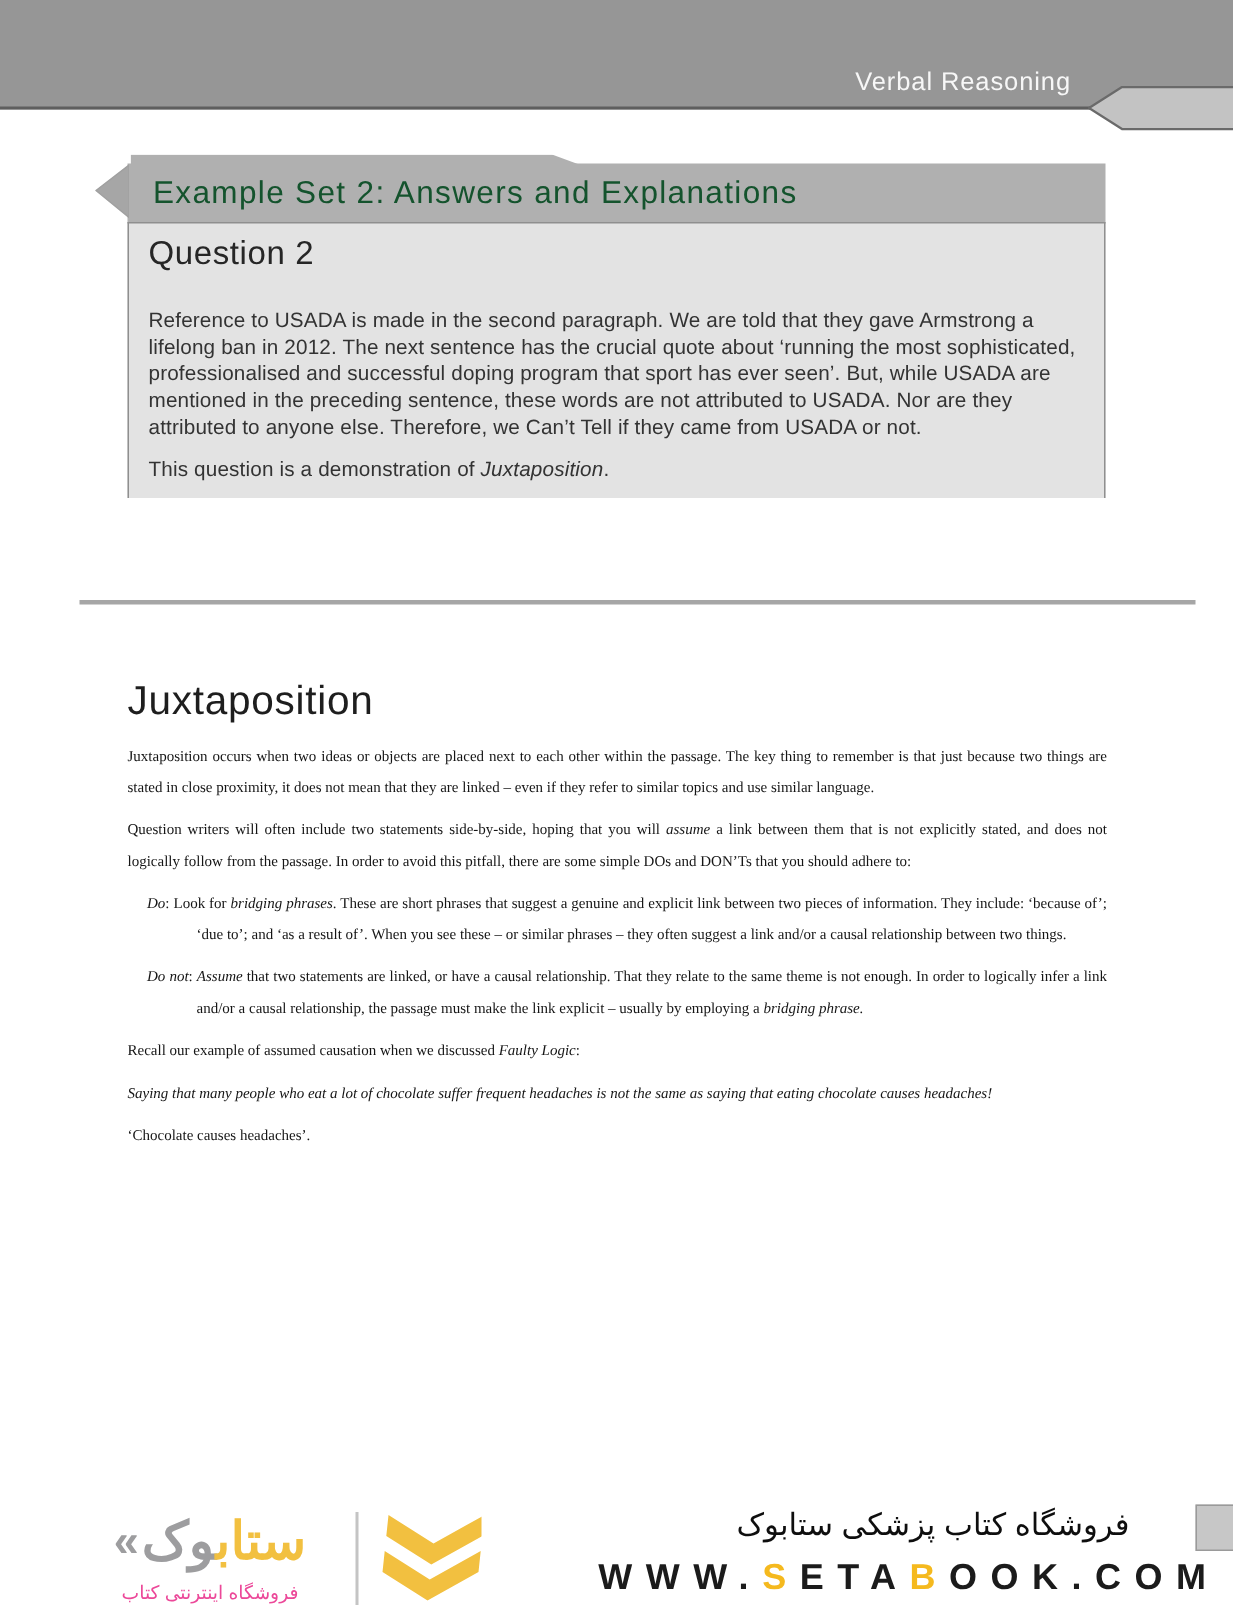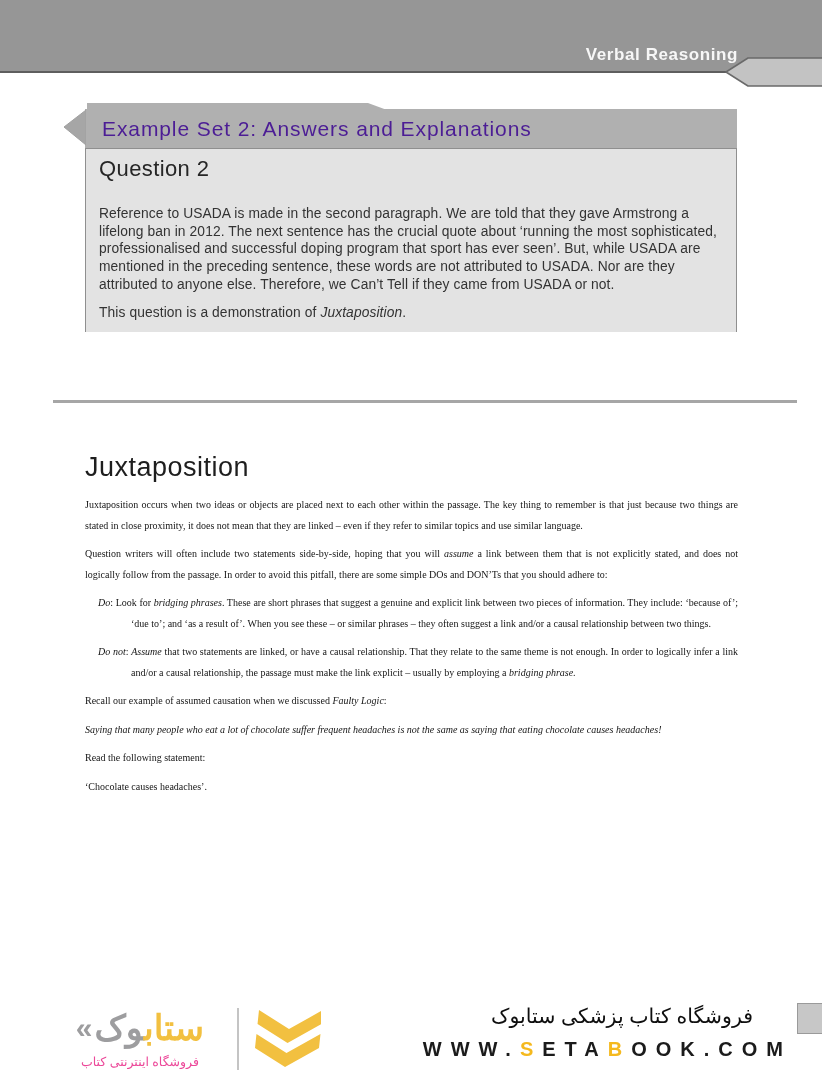--- a/index.html
+++ b/index.html
@@ -6,36 +6,36 @@
   .page{
     position:relative;width:822px;height:1080px;overflow:hidden;
     background:#ffffff;font-family:"Liberation Sans",sans-serif;
   }
   
   .top-band{
     position:absolute;left:0;top:0;width:822px;height:71px;
     background:#969696;border-bottom:2px solid #5e5e5e;
   }
   .chapter{
-    position:absolute;right:84px;bottom:6px;color:#f7f7f7;
-    font-size:17px;letter-spacing:.6px;font-weight:700;
+    position:absolute;right:108px;bottom:6px;color:#f7f7f7;
+    font-size:17px;letter-spacing:.6px;font-weight:400;
   }
   .corner-tab{position:absolute;left:720px;top:55px;}
   
   .set-banner{
     position:absolute;left:85px;top:109px;width:652px;height:39px;
     background:#b0b0b0;
   }
   .banner-raise{
     position:absolute;left:2px;top:-6px;width:300px;height:7px;background:#b0b0b0;
     clip-path:polygon(0 0,281px 0,300px 100%,0 100%);
   }
   .banner-notch{position:absolute;left:-22px;top:0px;}
   .set-title{
-    position:absolute;left:17px;top:0;line-height:39px;color:#4c1d95;
+    position:absolute;left:17px;top:0;line-height:39px;color:#14532d;
     font-size:21px;letter-spacing:.9px;font-weight:400;white-space:nowrap;
   }
   
   .qbox{
     position:absolute;left:85px;top:148px;width:652px;box-sizing:border-box;
     background:#e3e3e3;border:1px solid #8f8f8f;border-bottom:none;
     padding:7px 15px 10px 13px;color:#2a2a2a;
   }
   .qbox h2{
     margin:0 0 7px 0;font-size:22px;line-height:26px;font-weight:400;
@@ -76,21 +76,21 @@
     position:absolute;left:60px;top:54px;width:160px;text-align:center;
     direction:rtl;font-size:12.5px;color:#ec4899;
   }
   .logo-divider{position:absolute;left:237px;top:8px;width:2px;height:62px;background:#c4c4c4;}
   .logo-chevrons{position:absolute;left:247px;top:10px;}
   .store-title{
     position:absolute;right:69px;top:4px;direction:rtl;
     font-size:20.5px;font-weight:500;color:#0e0e0e;letter-spacing:.2px;margin-left:32px;
   }
   .website{
-    position:absolute;right:30px;top:38px;font-size:20px;font-weight:bold;
+    position:absolute;right:9px;top:38px;font-size:24px;font-weight:bold;
     letter-spacing:9px;color:#1b1b1b;white-space:nowrap;
   }
   .website .accent{color:#f5b91e;}
   .page-tab{
     position:absolute;left:797px;top:1003px;width:27px;height:31px;
     background:#c7c7c7;border:1px solid #9a9a9a;box-sizing:border-box;
   }
 </style>
 </head>
 <body>
@@ -121,21 +121,20 @@
   <div class="qbox-underline"></div>
 
   <main class="body">
     <h1>Juxtaposition</h1>
     <p class="para"><span>Juxtaposition occurs when two ideas or objects are placed next to each other within the passage. The key thing to remember is that just because two things are stated in close proximity, it does not mean that they are linked – even if they refer to similar topics and use similar language.</span></p>
     <p class="para"><span>Question writers will often include two statements side-by-side, hoping that you will </span><i>assume</i><span> a link between them that is not explicitly stated, and does not logically follow from the passage. In order to avoid this pitfall, there are some simple DOs and DON’Ts that you should adhere to:</span></p>
     <p class="para hang"><i>Do</i><span>: Look for </span><i>bridging phrases</i><span>. These are short phrases that suggest a genuine and explicit link between two pieces of information. They include: ‘because of’; ‘due to’; and ‘as a result of’. When you see these – or similar phrases – they often suggest a link and/or a causal relationship between two things.</span></p>
     <p class="para hang"><i>Do not</i><span>: </span><i>Assume</i><span> that two statements are linked, or have a causal relationship. That they relate to the same theme is not enough. In order to logically infer a link and/or a causal relationship, the passage must make the link explicit – usually by employing a </span><i>bridging phrase.</i></p>
     <p class="para"><span>Recall our example of assumed causation when we discussed </span><i>Faulty Logic</i><span>:</span></p>
     <p class="para"><i>Saying that many people who eat a lot of chocolate suffer frequent headaches is not the same as saying that eating chocolate causes headaches!</i></p>
-    <p class="para"><span>Read the following statement:</span></p>
     <p class="para"><span>‘Chocolate causes headaches’.</span></p>
   </main>
 
   <footer class="footer">
     <div class="wordmark">
       <span class="guillemet">«</span>
       <span class="g" dir="rtl">‍وک</span>
       <span class="y" dir="rtl">ستاب‍</span>
     </div>
     <div class="tagline">فروشگاه اینترنتی کتاب</div>

